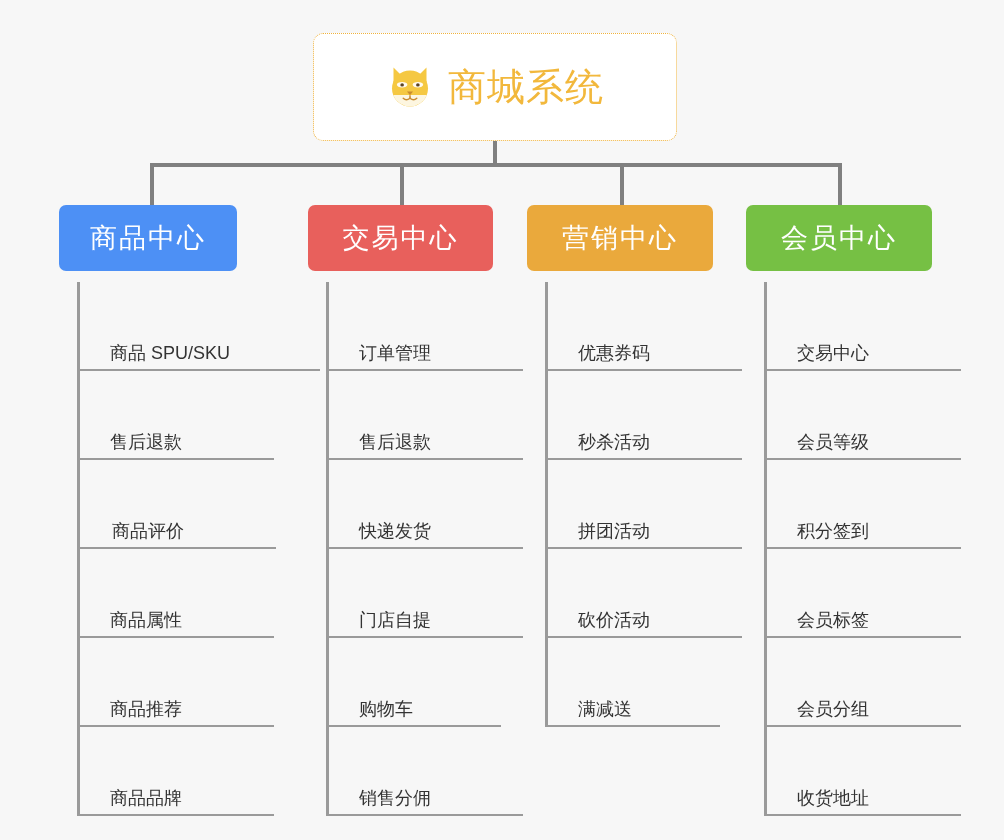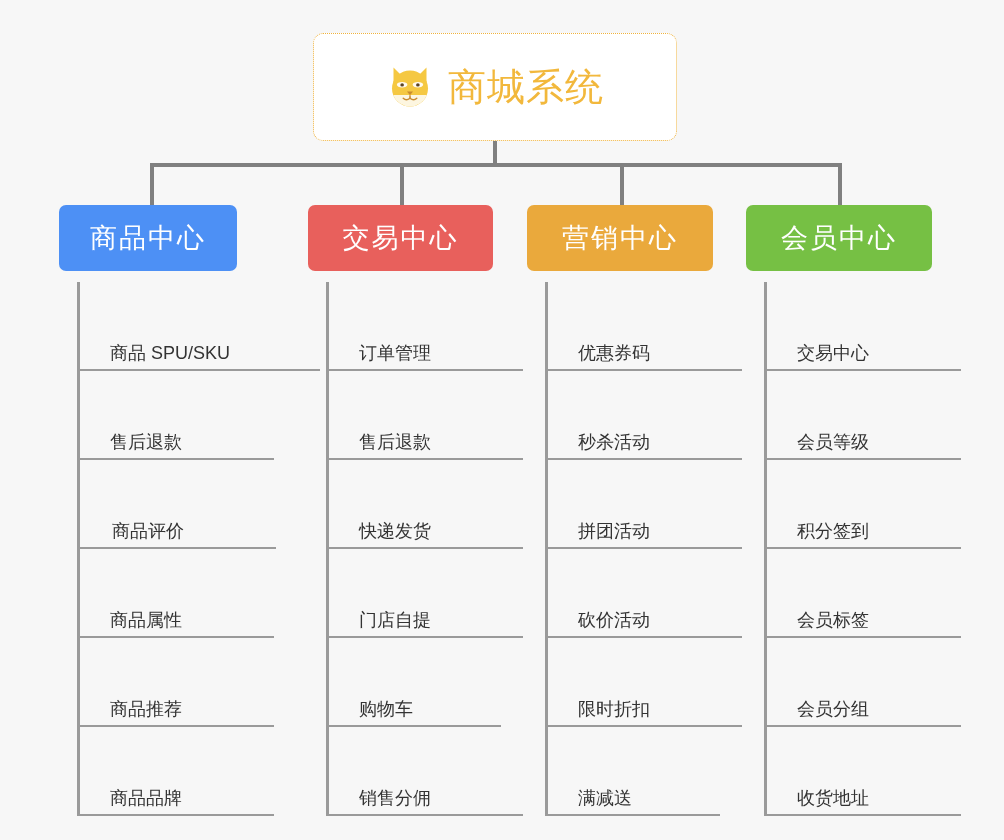--- a/index.html
+++ b/index.html
@@ -196,23 +196,20 @@
           <div class="leaf-item">
             <span class="leaf-label" style="min-width: 150px;">秒杀活动</span>
           </div>
           <div class="leaf-item">
             <span class="leaf-label" style="min-width: 150px;">拼团活动</span>
           </div>
           <div class="leaf-item">
             <span class="leaf-label" style="min-width: 150px;">砍价活动</span>
           </div>
           <div class="leaf-item">
-            <span class="leaf-label" style="min-width: 150px;">限时折扣</span>
-          </div>
-          <div class="leaf-item">
             <span class="leaf-label" style="min-width: 128px;">满减送</span>
           </div>
         </div>
       </div>
       <div class="column" style="left: 746px; width: 186px;">
         <div class="cat-box" style="background: rgb(118, 192, 68); width: 186px;">
           <span>会员中心</span>
         </div>
         <div class="leaf-list">
           <div class="leaf-item">

